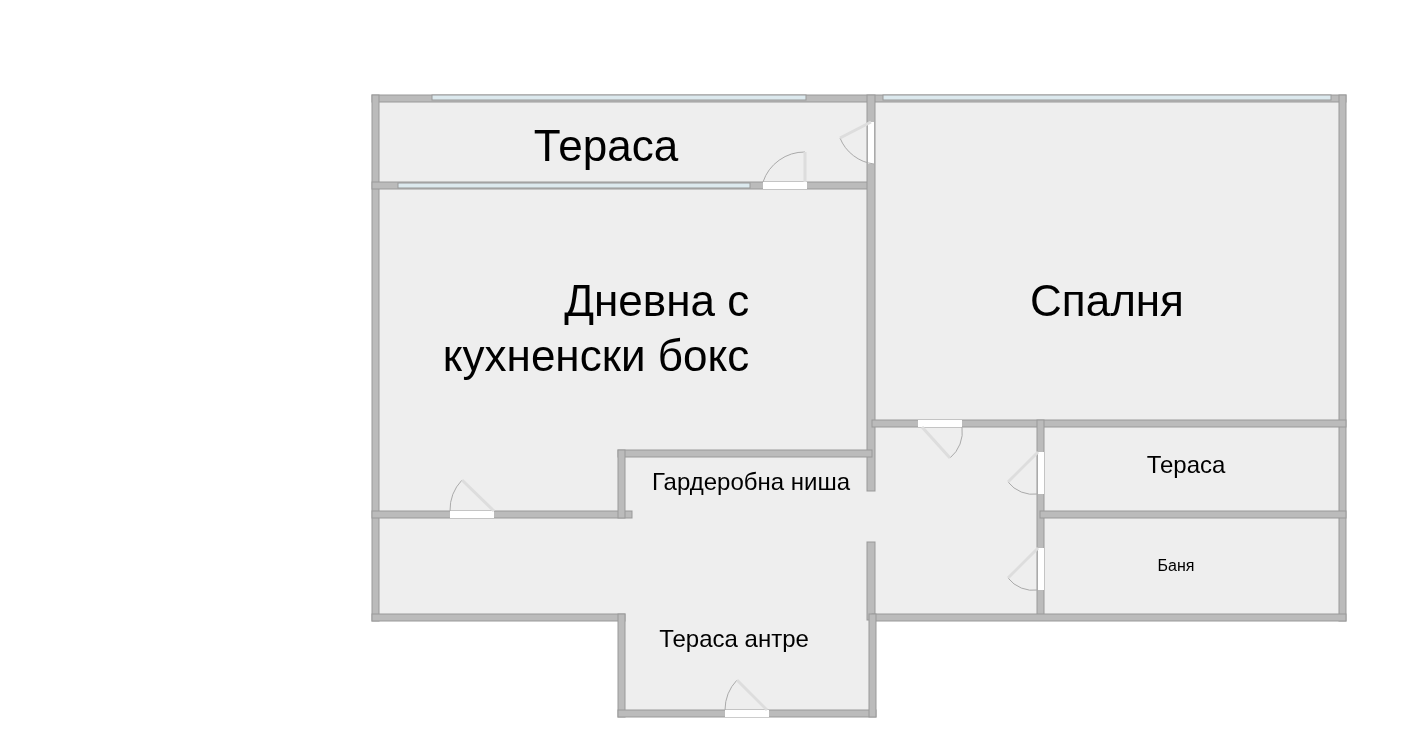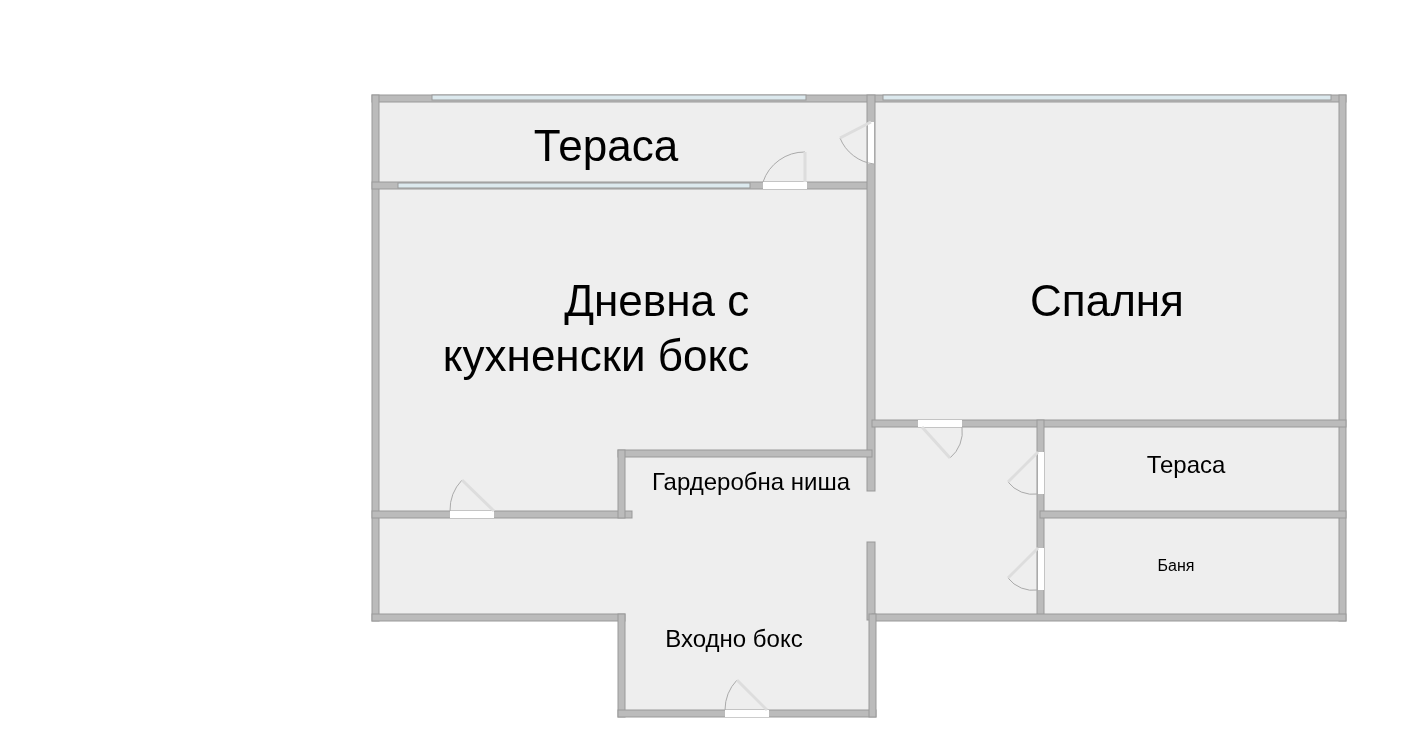--- a/index.html
+++ b/index.html
@@ -90,13 +90,13 @@
 
 <div class="label" style="left:606px;top:145px;font-size:44px;">Тераса</div>
 <div class="label" style="left:596px;top:328px;font-size:44px;">
   <div>Дневна с</div>
   <div>кухненски бокс</div>
 </div>
 <div class="label" style="left:1107px;top:300px;font-size:44px;">Спалня</div>
 <div class="label" style="left:1186px;top:465px;font-size:24px;">Тераса</div>
 <div class="label" style="left:1176px;top:566px;font-size:16px;">Баня</div>
 <div class="label" style="left:744px;top:482px;font-size:24px;margin-left:7px;">Гардеробна ниша</div>
-<div class="label" style="left:734px;top:639px;font-size:24px;">Входно бокс</div>
+<div class="label" style="left:734px;top:639px;font-size:24px;">Тераса антре</div>
 
 </body></html>

